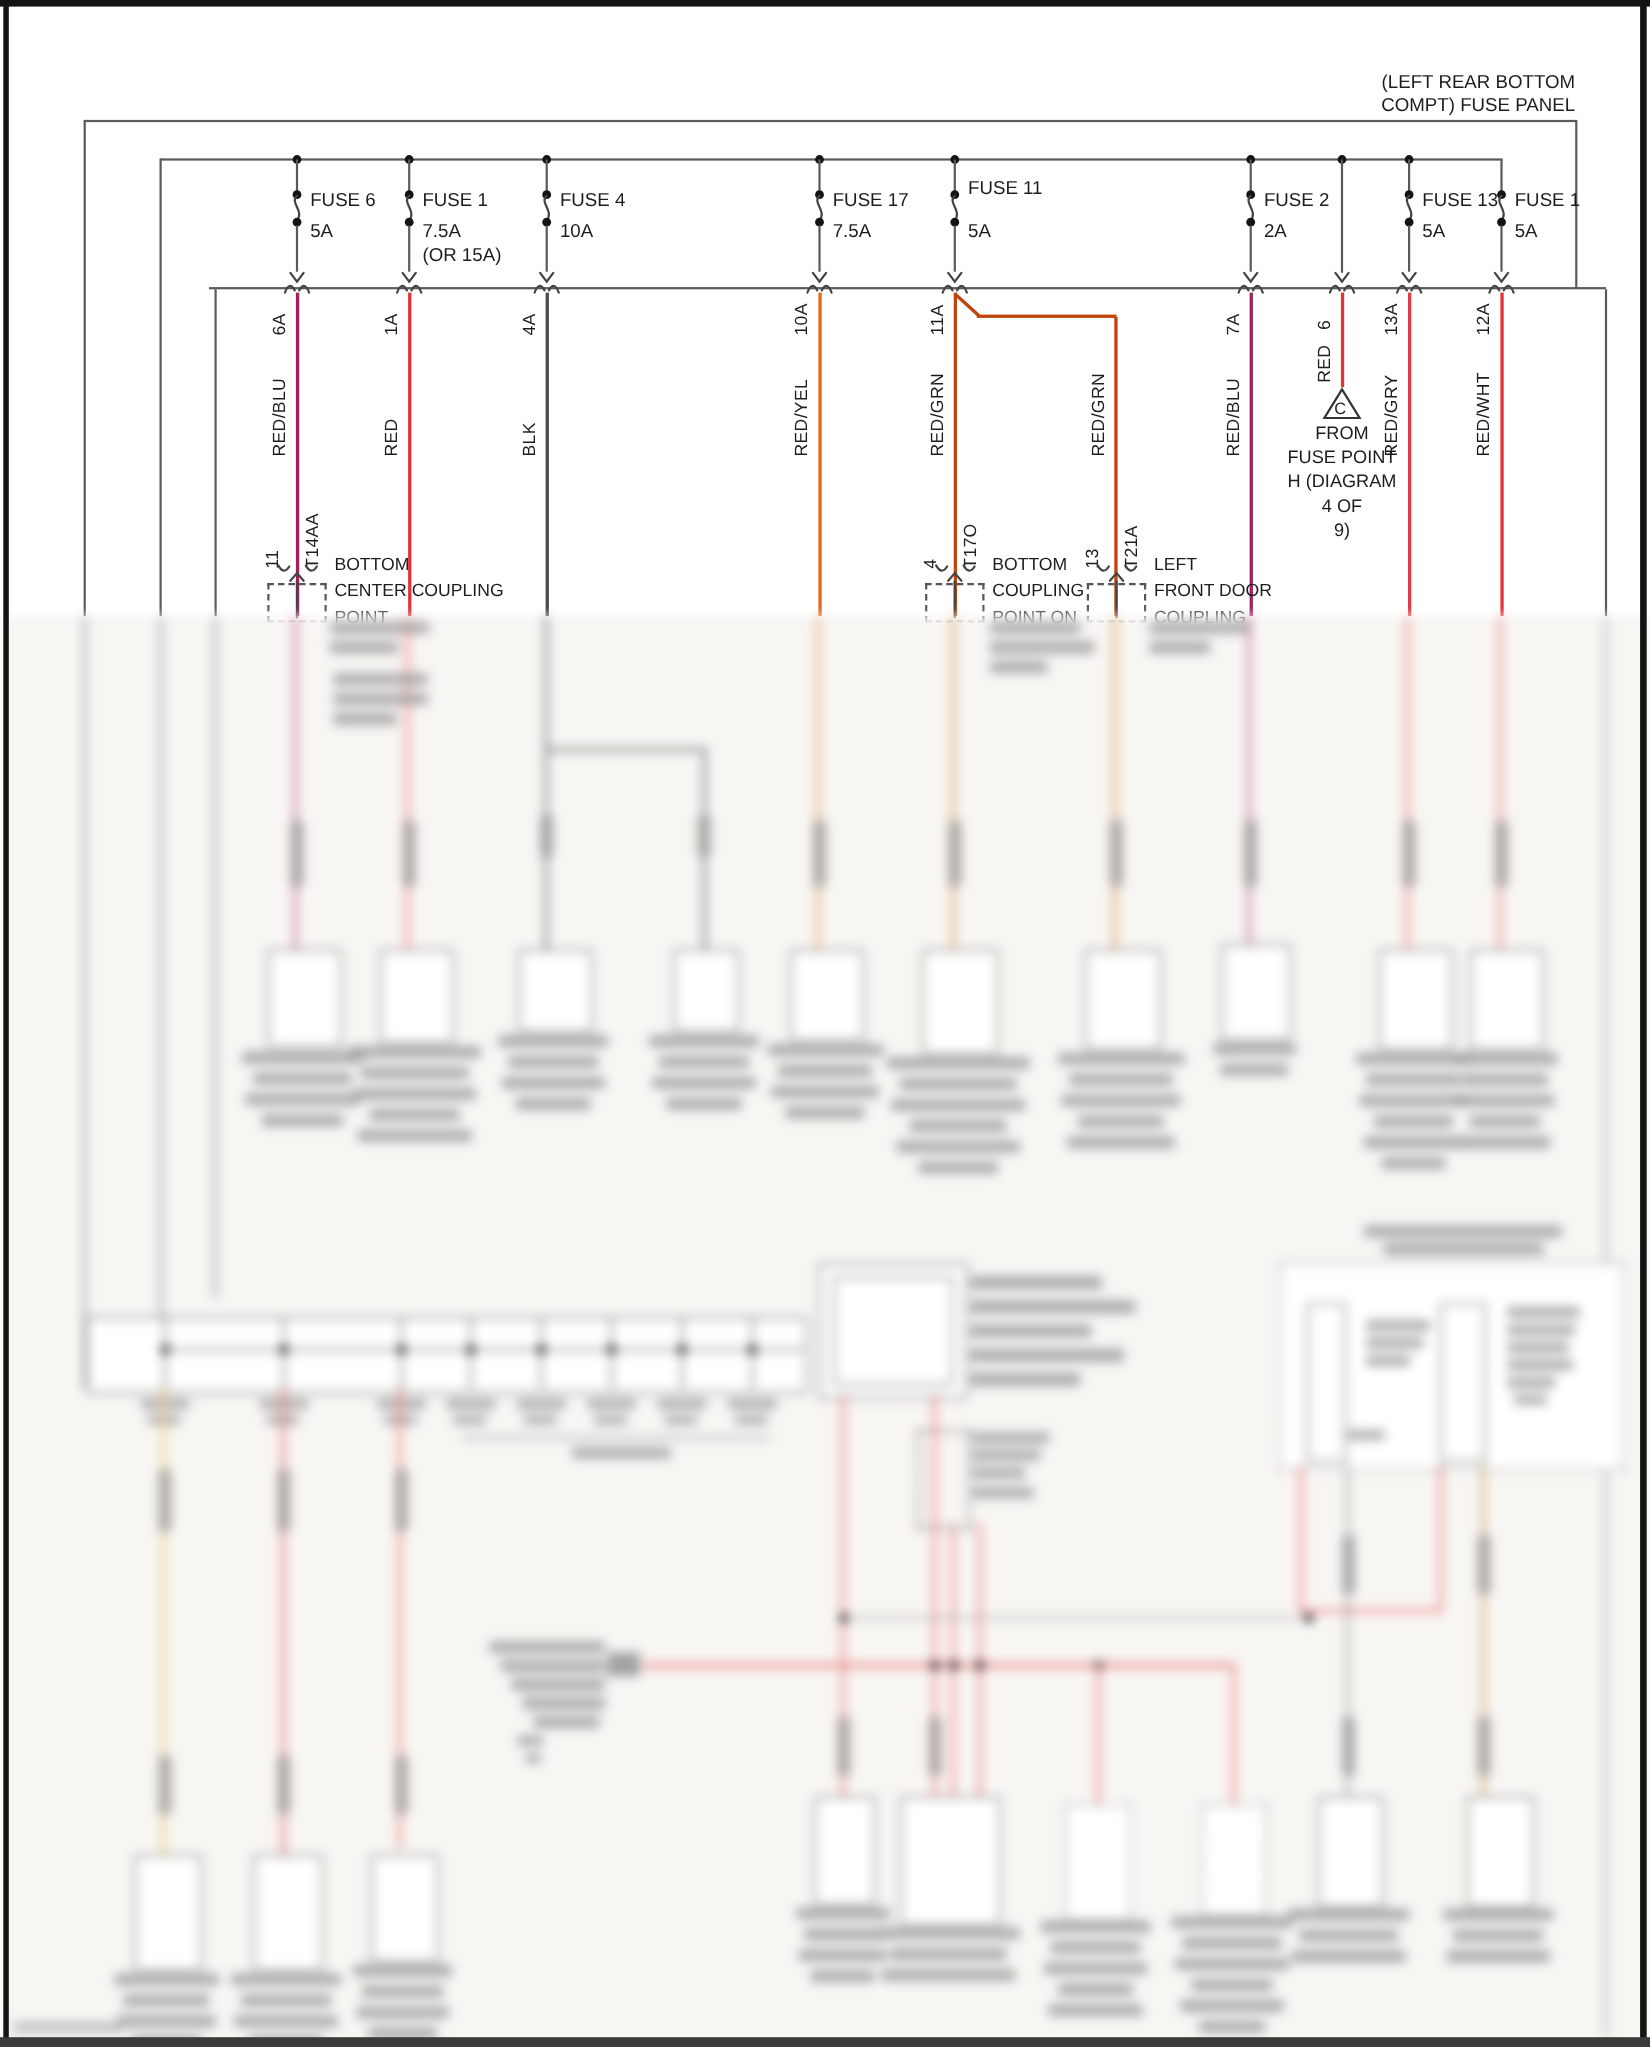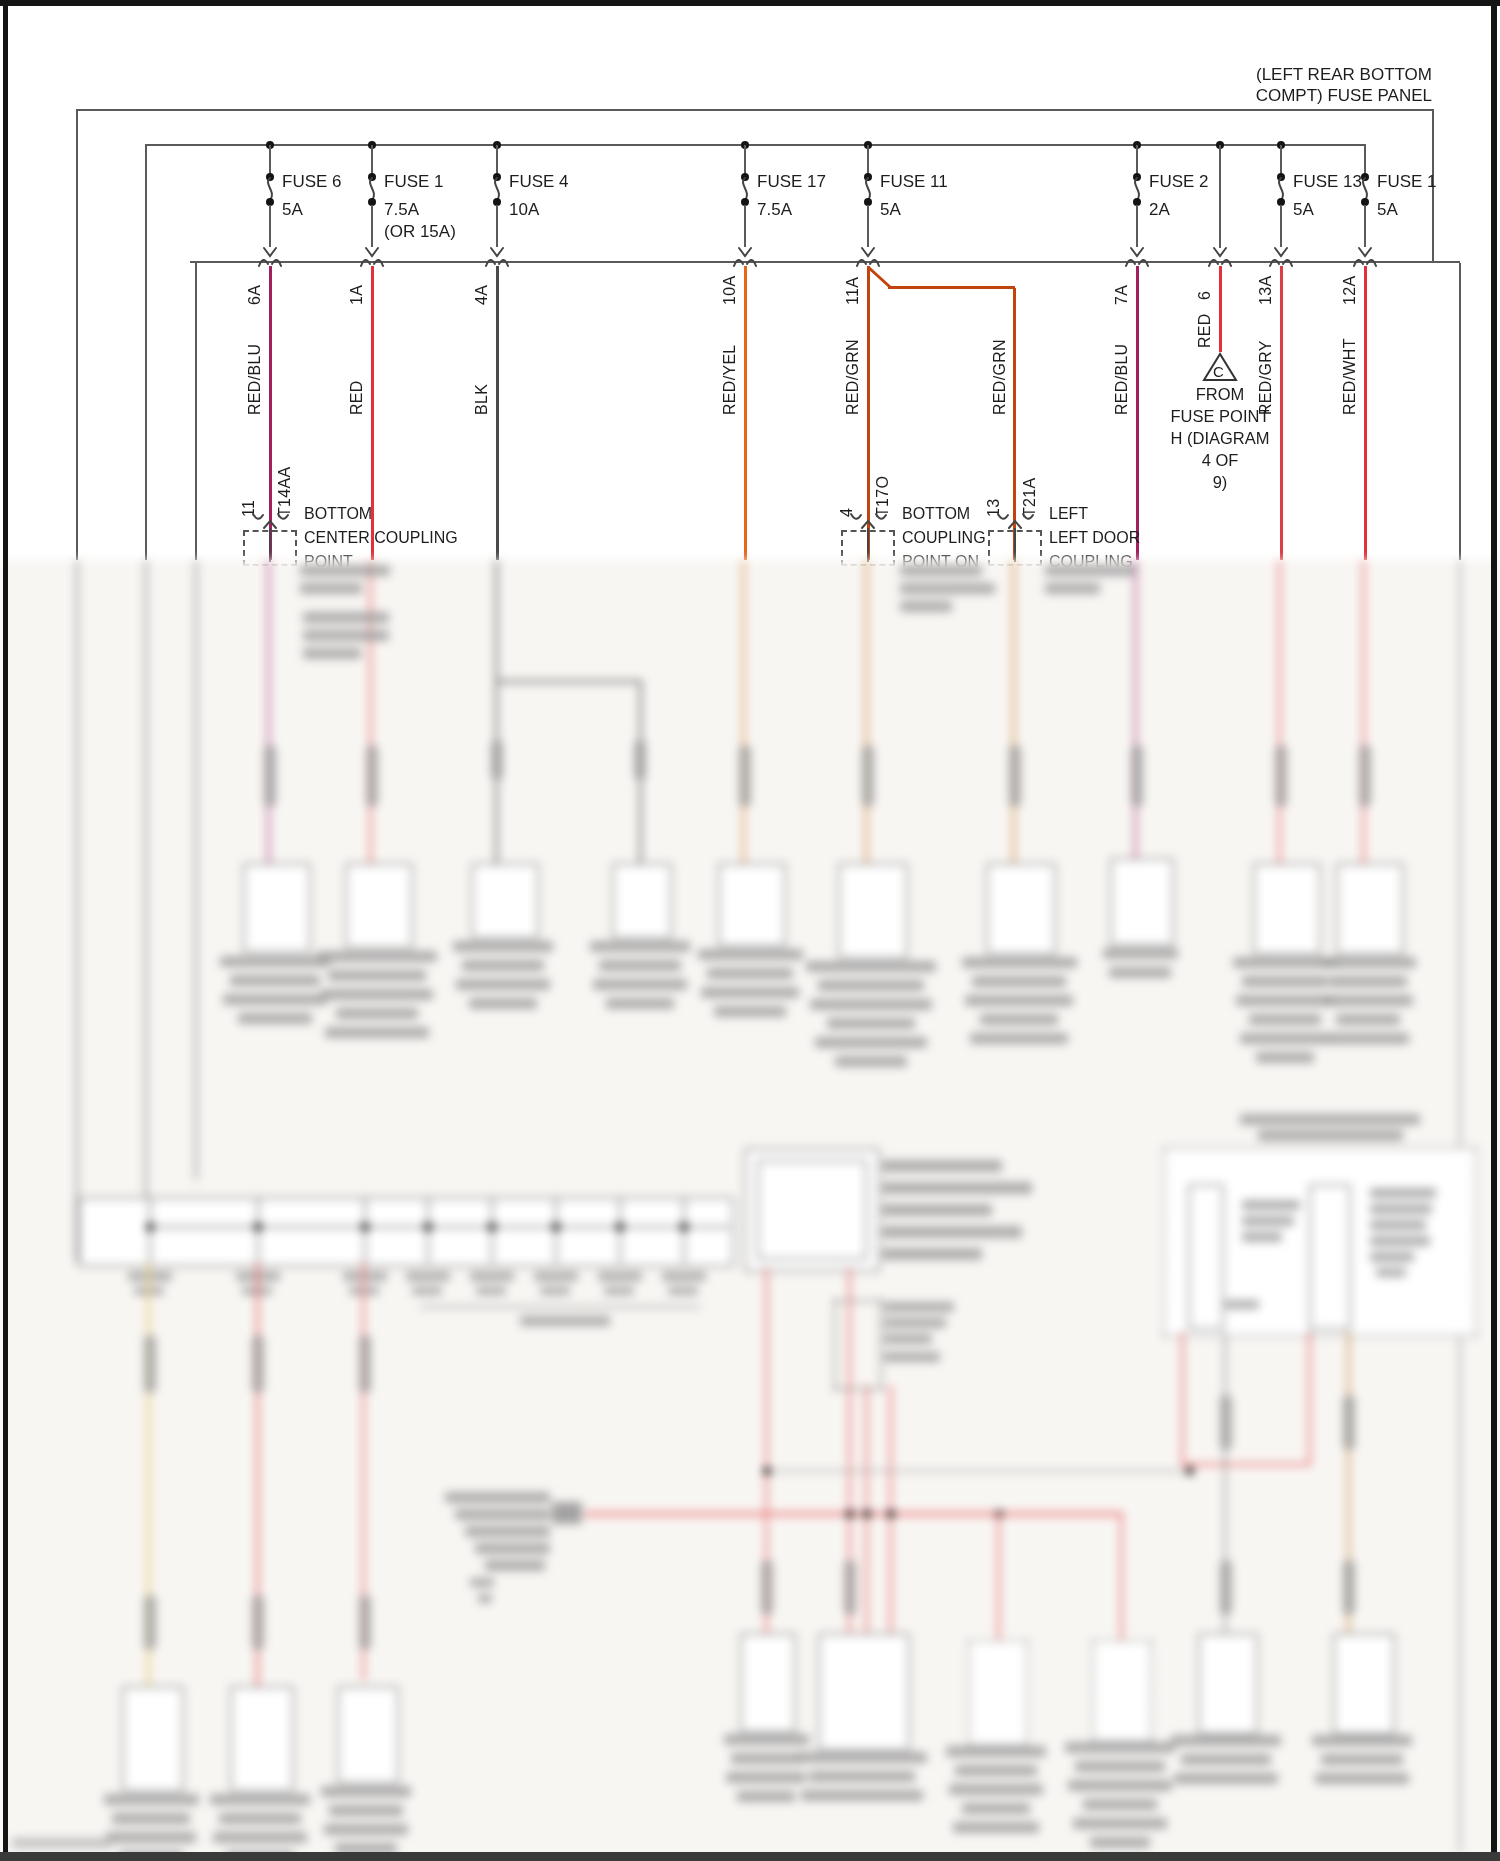--- a/index.html
+++ b/index.html
@@ -123,21 +123,21 @@
       <div class="lbl rot" style="left: 720px; top: 305px; width: 40px;">10A</div>
       <div class="lbl rot" style="left: 720px; top: 415px; width: 120px;">RED/YEL</div>
       <div class="dot" style="left: 864px; top: 141px;"></div>
       <div class="ln" style="left: 867px; top: 145px; width: 2px; height: 33px;"></div>
       <div class="dot" style="left: 864px; top: 173px;"></div>
       <svg width="16" height="26" viewBox="0 0 16 26" style="left: 860px; top: 176px;">
         <path d="M8 2 C1 8 15 16 8 24" stroke="#444" stroke-width="2" fill="none" stroke-linecap="round"></path>
       </svg>
       <div class="dot" style="left: 864px; top: 198px;"></div>
       <div class="ln" style="left: 867px; top: 205px; width: 2px; height: 42px;"></div>
-      <div class="lbl" style="left: 880px; top: 172px;">FUSE 11</div>
+      <div class="lbl" style="left: 880px; top: 161px;">FUSE 11</div>
       <div class="lbl" style="left: 880px; top: 200px;">5A</div>
       <svg width="14" height="10" viewBox="0 0 14 10" style="left: 861px; top: 247px;">
         <path d="M1 1 L7 9 L13 1" stroke="#444" stroke-width="2" fill="none" stroke-linecap="round"></path>
       </svg>
       <svg width="26" height="12" viewBox="0 0 26 12" style="left: 855px; top: 255px;">
         <path d="M2 11 Q6 0 11 9" stroke="#444" stroke-width="2" fill="none" stroke-linecap="round"></path>
         <path d="M24 11 Q20 0 15 9" stroke="#444" stroke-width="2" fill="none" stroke-linecap="round"></path>
       </svg>
       <div class="wire" style="left: 866.5px; top: 266px; width: 3px; height: 294px; background: rgb(193, 68, 14);"></div>
       <div class="lbl rot" style="left: 843px; top: 305px; width: 40px;">11A</div>
@@ -269,21 +269,21 @@
       </svg>
       <svg width="12" height="10" viewBox="0 0 12 10" style="left: 1022px; top: 512px;">
         <path d="M1 2 Q6 11 11 3" stroke="#444" stroke-width="2" fill="none" stroke-linecap="round"></path>
       </svg>
       <div class="cdash" style="left: 988px; top: 530px; width: 50px; height: 32px;"></div>
       <div class="ln" style="left: 1014px; top: 528px; width: 2px; height: 34px; background: rgb(68, 68, 68);"></div>
       <svg width="14" height="9" viewBox="0 0 14 9" style="left: 1008px; top: 520px;">
         <path d="M1 8 L7 1 L13 8" stroke="#444" stroke-width="2" fill="none" stroke-linecap="round"></path>
       </svg>
       <div class="lbl sm" style="left: 1049px; top: 504px; opacity: 1;">LEFT</div>
-      <div class="lbl sm" style="left: 1049px; top: 528px; opacity: 1;">LEFT DOOR</div>
+      <div class="lbl sm" style="left: 1049px; top: 528px; opacity: 1;">FRONT DOOR</div>
       <div class="lbl sm" style="left: 1049px; top: 552px; opacity: 0.85;">COUPLING</div>
     </div>
   <div id="blur">
       <div class="wire" style="left: 76px; top: 0px; width: 2px; height: 702px; background: rgb(122, 122, 122);"></div>
       <div class="wire" style="left: 145px; top: 0px; width: 2px; height: 667px; background: rgb(122, 122, 122);"></div>
       <div class="wire" style="left: 195px; top: 0px; width: 2px; height: 620px; background: rgb(122, 122, 122);"></div>
       <div class="wire" style="left: 1459px; top: 0px; width: 2px; height: 1292px; background: rgb(154, 154, 154);"></div>
       <div class="wire" style="left: 267px; top: 0px; width: 3px; height: 305px; background: rgb(192, 106, 154);"></div>
       <div class="wire" style="left: 369px; top: 0px; width: 3px; height: 305px; background: rgb(234, 128, 128);"></div>
       <div class="wire" style="left: 495px; top: 0px; width: 3px; height: 122px; background: rgb(119, 119, 119);"></div>

